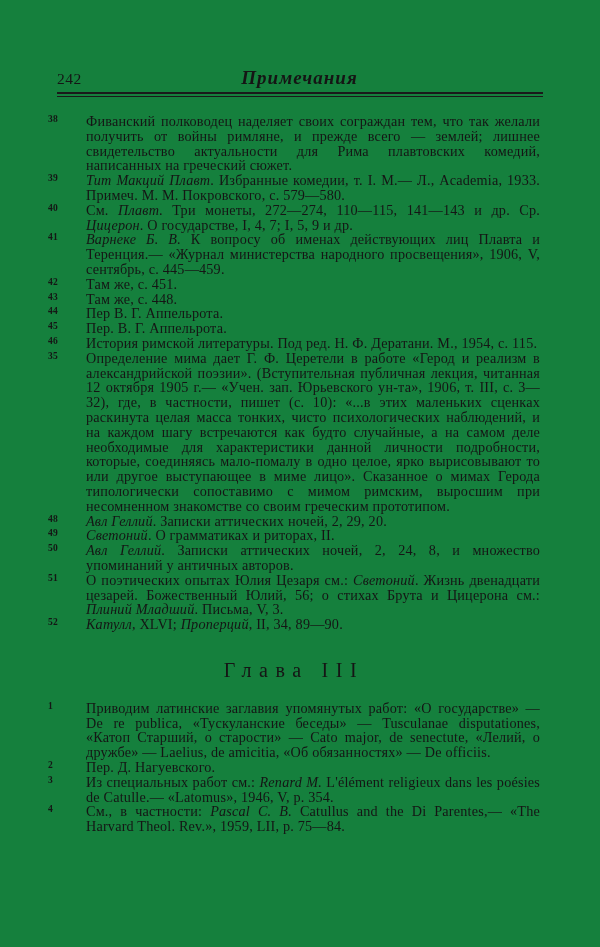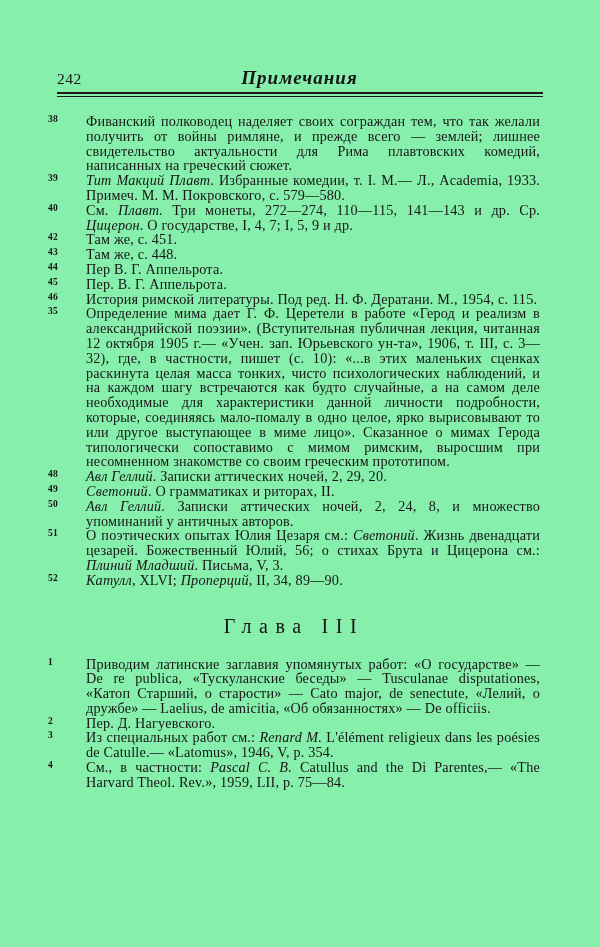--- a/index.html
+++ b/index.html
@@ -1,21 +1,21 @@
 <!DOCTYPE html>
 <html><head>
 <meta charset="utf-8">
 <style>
   html, body { margin: 0; padding: 0; background: #e8e8e8; }
   .page {
     position: relative;
     width: 600px;
     height: 947px;
     margin: 0 auto;
-    background: #86efac;
+    background: #15803d;
     color: #151515;
     font-family: "Liberation Serif", "DejaVu Serif", serif;
     overflow: hidden;
     box-sizing: border-box;
     padding-top: 67px;
   }
   .header {
     margin-left: 57px;
     margin-right: 58px;
     position: relative;
@@ -90,20 +90,24 @@
       </div>
       <div class="note">
         <span class="note-num">39</span>
         <div class="note-text"><i>Тит Макций Плавт</i>. Избранные комедии, т. I. М.— Л., Academia, 1933. Примеч. М. М. Покровского, с. 579—580.</div>
       </div>
       <div class="note">
         <span class="note-num">40</span>
         <div class="note-text">См. <i>Плавт</i>. Три монеты, 272—274, 110—115, 141—143 и др. Ср. <i>Цицерон</i>. О государстве, I, 4, 7; I, 5, 9 и др.</div>
       </div>
       <div class="note">
+        <span class="note-num">41</span>
+        <div class="note-text"><i>Варнеке Б. В.</i> К вопросу об именах действующих лиц Плавта и Теренция.— «Журнал министерства народного просвещения», 1906, V, сентябрь, с. 445—459.</div>
+      </div>
+      <div class="note">
         <span class="note-num">42</span>
         <div class="note-text">Там же, с. 451.</div>
       </div>
       <div class="note">
         <span class="note-num">43</span>
         <div class="note-text">Там же, с. 448.</div>
       </div>
       <div class="note">
         <span class="note-num">44</span>
         <div class="note-text">Пер В. Г. Аппельрота.</div>

